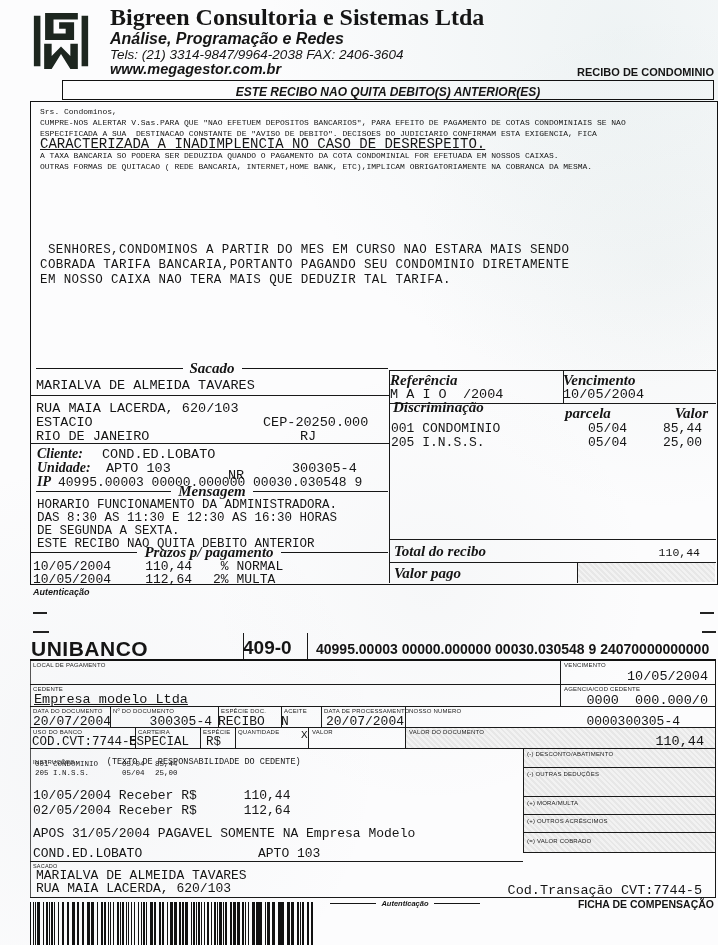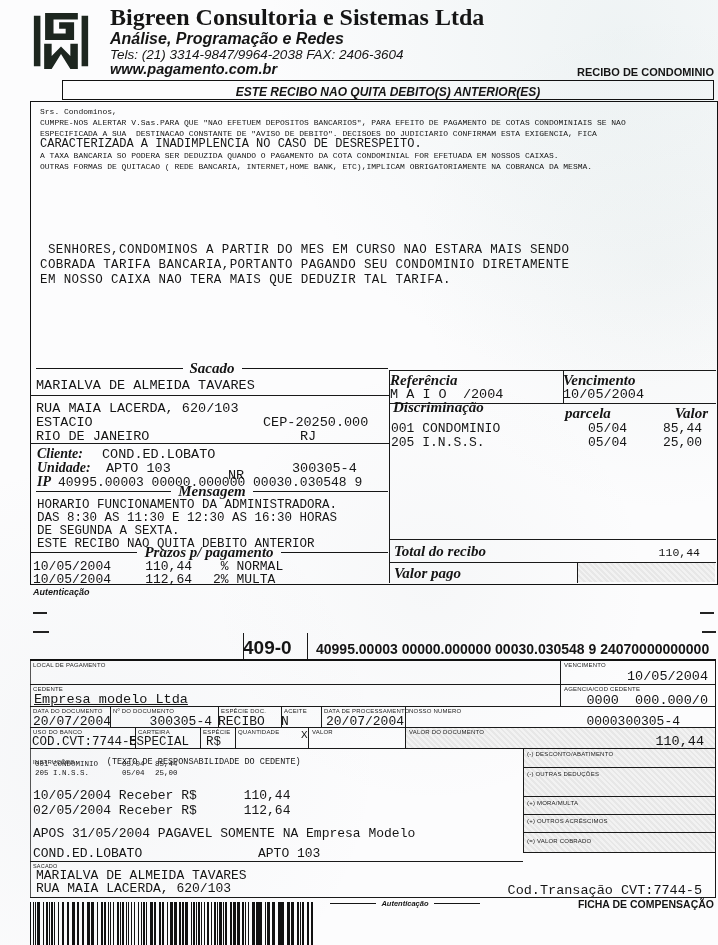--- a/index.html
+++ b/index.html
@@ -33,34 +33,34 @@
 
   <svg class="abs" style="left:32px;top:12px;" width="58" height="58" viewBox="0 0 60 62">
     <rect x="1" y="4" width="7" height="54" fill="#1d261f"></rect>
     <rect x="52" y="4" width="7" height="54" fill="#1d261f"></rect>
     <path d="M13 1 h35 v7 h-26 v15 h13 v-5 h-7 v-7 h16 v19 h-31 z" fill="#1d261f"></path>
     <path d="M12 61 V34 h8 v13 l10-10 10 10 V34 h8 v27 h-8 L30 45 20 61 z" fill="#1d261f"></path>
   </svg>
   <div class="abs c" style="left:110px;top:4px;width:470px;font-family:'Liberation Serif','DejaVu Serif',serif;font-weight:bold;font-size:24px;">Bigreen Consultoria e Sistemas Ltda</div>
   <div class="abs c" style="left:110px;top:30px;width:470px;font-style:italic;font-weight:600;font-size:16px;">Análise, Programação e Redes</div>
   <div class="abs c" style="left:110px;top:47px;width:470px;font-style:italic;font-weight:500;font-size:13.5px;">Tels: (21) 3314-9847/9964-2038 FAX: 2406-3604</div>
-  <div class="abs c" style="left:110px;top:61px;width:470px;font-style:italic;font-weight:bold;font-size:14.5px;">www.pagamento.com.br</div>
+  <div class="abs c" style="left:110px;top:61px;width:470px;font-style:italic;font-weight:bold;font-size:14.5px;">www.megagestor.com.br</div>
   <div class="abs r" style="left:480px;top:66px;width:234px;font-weight:bold;font-size:11px;">RECIBO DE CONDOMINIO</div>
 
   <div class="abs" style="left:62px;top:80px;width:650px;height:18px;border:1.5px solid #111;display:flex;align-items:flex-end;justify-content:center;font-style:italic;">
     <span style="font-weight:bold;font-size:12px;">ESTE RECIBO NAO QUITA DEBITO(S) ANTERIOR(ES)</span>
   </div>
 
   <div class="abs" style="left:30px;top:101px;width:686px;height:482px;border:1px solid #111;"></div>
 
   <div class="abs" style="left:40px;top:106px;">
     <div class="mono" style="font-size:8px;line-height:11px;">Srs. Condominos,</div>
     <div class="mono" style="font-size:8px;line-height:11px;">CUMPRE-NOS ALERTAR V.Sas.PARA QUE "NAO EFETUEM DEPOSITOS BANCARIOS", PARA EFEITO DE PAGAMENTO DE COTAS CONDOMINIAIS SE NAO</div>
     <div class="mono" style="font-size:8px;line-height:11px;">ESPECIFICADA A SUA  DESTINACAO CONSTANTE DE "AVISO DE DEBITO". DECISOES DO JUDICIARIO CONFIRMAM ESTA EXIGENCIA, FICA</div>
-    <div class="mono" style="font-size:12px;line-height:11px;">CARACTERIZADA A INADIMPLENCIA NO CASO DE DESRESPEITO.</div>
+    <div class="mono" style="font-size:14px;line-height:11px;text-decoration:underline;">CARACTERIZADA A INADIMPLENCIA NO CASO DE DESRESPEITO.</div>
     <div class="mono" style="font-size:8px;line-height:11px;">A TAXA BANCARIA SO PODERA SER DEDUZIDA QUANDO O PAGAMENTO DA COTA CONDOMINIAL FOR EFETUADA EM NOSSOS CAIXAS.</div>
     <div class="mono" style="font-size:8px;line-height:11px;">OUTRAS FORMAS DE QUITACAO ( REDE BANCARIA, INTERNET,HOME BANK, ETC),IMPLICAM OBRIGATORIAMENTE NA COBRANCA DA MESMA.</div>
   </div>
 
   <div class="abs" style="left:40px;top:243px;">
     <div class="mono" style="font-size:12.5px;line-height:15px;letter-spacing:.4px;"> SENHORES,CONDOMINOS A PARTIR DO MES EM CURSO NAO ESTARA MAIS SENDO</div>
     <div class="mono" style="font-size:12.5px;line-height:15px;letter-spacing:.4px;">COBRADA TARIFA BANCARIA,PORTANTO PAGANDO SEU CONDOMINIO DIRETAMENTE</div>
     <div class="mono" style="font-size:12.5px;line-height:15px;letter-spacing:.4px;">EM NOSSO CAIXA NAO TERA MAIS QUE DEDUZIR TAL TARIFA.</div>
   </div>
 
@@ -137,20 +137,21 @@
   <div class="abs serbi" style="left:394px;top:565px;font-size:15px;">Valor pago</div>
   <div class="abs vl" style="left:577px;top:562px;height:21px;"></div>
   <div class="abs shade" style="left:578px;top:563px;width:137px;height:19px;"></div>
 
   <div class="abs" style="left:33px;top:587px;font-weight:bold;font-style:italic;font-size:9px;">Autenticação</div>
   <div class="abs" style="left:33px;top:612px;width:14px;height:2px;background:#222;"></div>
   <div class="abs" style="left:33px;top:631px;width:16px;height:2px;background:#222;"></div>
   <div class="abs" style="left:700px;top:612px;width:14px;height:2px;background:#222;"></div>
   <div class="abs" style="left:702px;top:631px;width:14px;height:2px;background:#222;"></div>
 
+  <div class="abs" style="left:31px;top:637px;font-weight:bold;font-size:21px;letter-spacing:.5px;">UNIBANCO</div>
   <div class="abs vl" style="left:243px;top:633px;height:28px;"></div>
   <div class="abs vl" style="left:307px;top:633px;height:28px;"></div>
   <div class="abs c" style="left:243px;top:637px;width:64px;font-weight:bold;font-size:19px;">409-0</div>
   <div class="abs" style="left:316px;top:641px;width:400px;font-weight:bold;font-size:14px;white-space:nowrap;">40995.00003 00000.000000 00030.030548 9 24070000000000</div>
   <div class="abs" style="left:30px;top:659px;width:686px;height:2px;background:#111;"></div>
 
   <div class="abs vl" style="left:30px;top:661px;height:236px;background:#555;"></div>
   <div class="abs vl" style="left:715px;top:661px;height:236px;"></div>
 
   <div class="abs lbl" style="left:33px;top:662px;">LOCAL DE PAGAMENTO</div>

